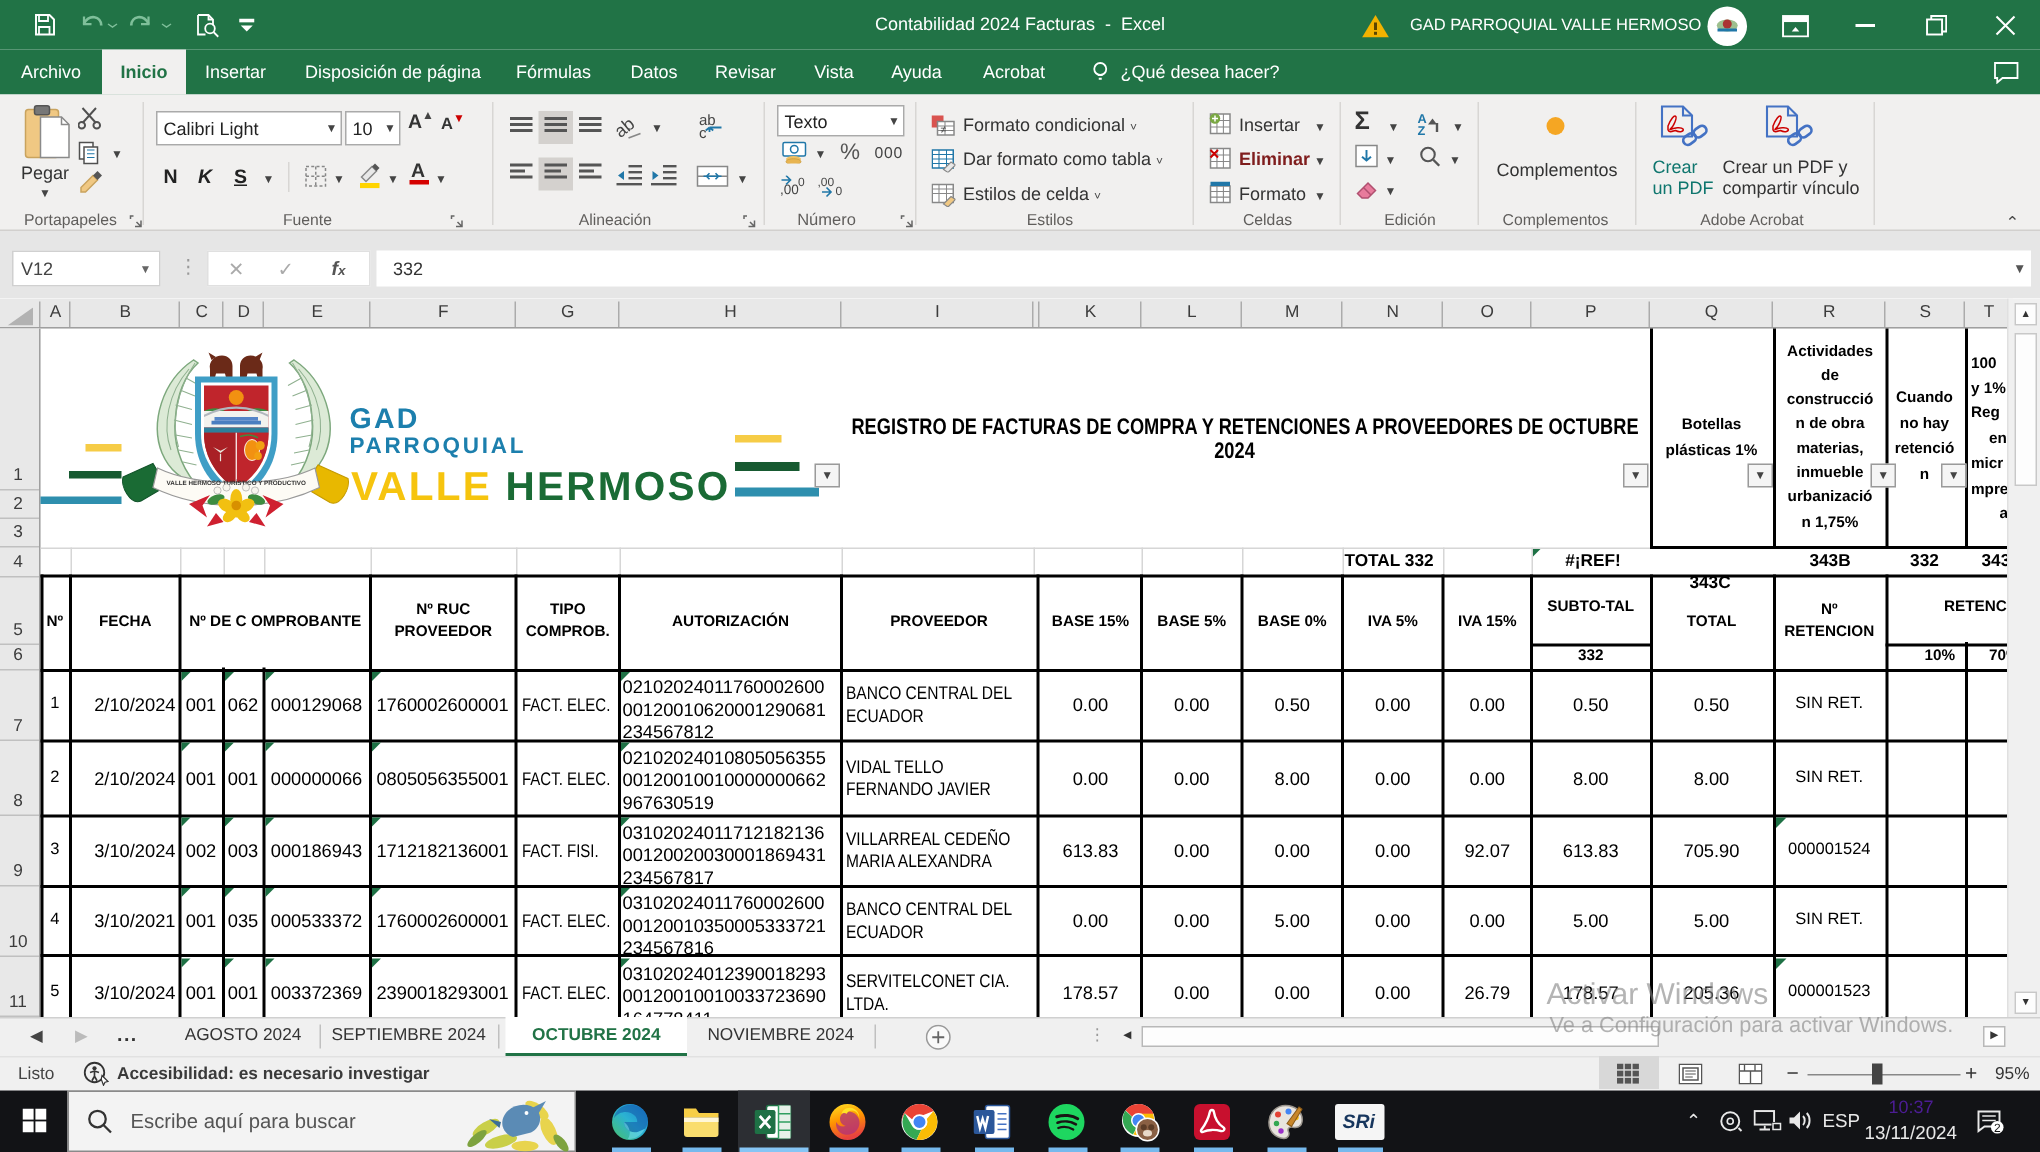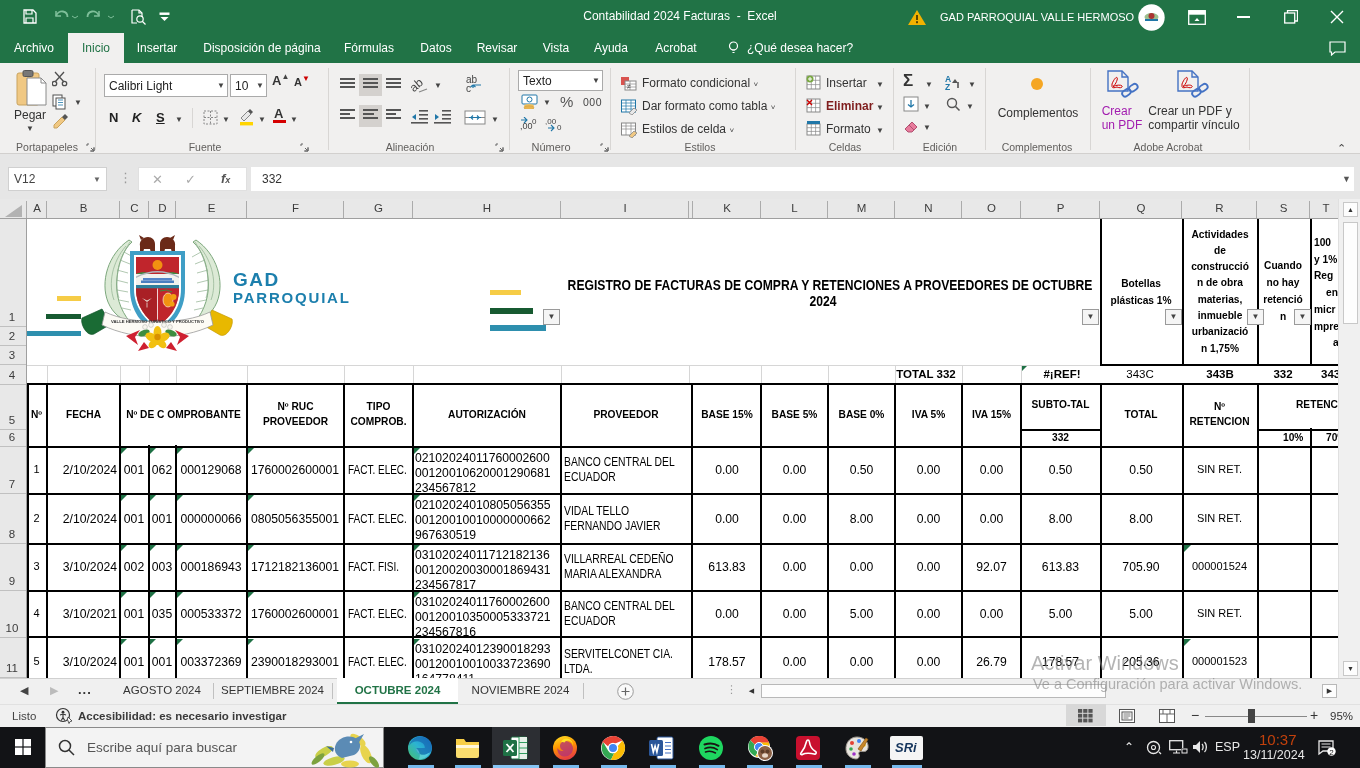--- a/index.html
+++ b/index.html
@@ -61,21 +61,21 @@
 <svg class="ab" style="left:1284px;top:10px;" width="14" height="14" viewBox="0 0 14 14">
 <rect x="0.7" y="3" width="10" height="10" fill="none" stroke="#fff" stroke-width="1.3"></rect>
 <path d="M3.5 3V0.7h10V11h-2.5" fill="none" stroke="#fff" stroke-width="1.3"></path>
   </svg>
 <svg class="ab" style="left:1330px;top:10px;" width="14" height="14" viewBox="0 0 14 14">
 <path d="M1 1l12 12M13 1L1 13" stroke="#fff" stroke-width="1.4"></path>
   </svg>
 <div class="ab" style="left:0;top:33px;width:1360px;height:30px;background:#217346;"></div>
 <div class="ab" style="left:68px;top:33px;width:56px;height:30px;background:#f1f0ef;"></div>
 <div class="ct" style="left:34px;top:41px;color:#fff;font-size:12px;font-weight:normal;">Archivo</div>
-<div class="ct" style="left:96px;top:41px;color:#217346;font-size:12px;font-weight:normal;">Inicio</div>
+<div class="ct" style="left:96px;top:41px;color:#217346;font-size:12px;font-weight:bold;">Inicio</div>
 <div class="ct" style="left:157px;top:41px;color:#fff;font-size:12px;font-weight:normal;">Insertar</div>
 <div class="ct" style="left:262px;top:41px;color:#fff;font-size:12px;font-weight:normal;">Disposición de página</div>
 <div class="ct" style="left:369px;top:41px;color:#fff;font-size:12px;font-weight:normal;">Fórmulas</div>
 <div class="ct" style="left:436px;top:41px;color:#fff;font-size:12px;font-weight:normal;">Datos</div>
 <div class="ct" style="left:497px;top:41px;color:#fff;font-size:12px;font-weight:normal;">Revisar</div>
 <div class="ct" style="left:556px;top:41px;color:#fff;font-size:12px;font-weight:normal;">Vista</div>
 <div class="ct" style="left:611px;top:41px;color:#fff;font-size:12px;font-weight:normal;">Ayuda</div>
 <div class="ct" style="left:676px;top:41px;color:#fff;font-size:12px;font-weight:normal;">Acrobat</div>
 <svg class="ab" style="left:727px;top:40px;" width="13" height="16" viewBox="0 0 13 16">
 <circle cx="6.5" cy="6" r="4" fill="none" stroke="#fff" stroke-width="1.2"></circle>
@@ -323,21 +323,21 @@
   </svg>
 <svg class="ab" style="left:1172px;top:70px;" width="40" height="34" viewBox="0 0 40 34">
 <path d="M6 1h14l6 6v14H6z" fill="none" stroke="#4472c4" stroke-width="1.4"></path>
     <path d="M20 1v6h6" fill="none" stroke="#4472c4" stroke-width="1.4"></path>
 <path d="M10 14c2-5 4-7 5-6.5 1.2.6-1 7-4 9 3-1.5 8-2 9-.5s-2 2.5-5 1c-2.5.7-4.5 1.5-5-.5z" fill="none" stroke="#c00" stroke-width="1"></path>
 <g stroke="#4472c4" stroke-width="1.8" fill="none">
 <rect x="20" y="20" width="9" height="6" rx="3" transform="rotate(-35 24 23)"></rect>
 <rect x="27" y="15" width="9" height="6" rx="3" transform="rotate(-35 31 18)"></rect>
 </g>
   </svg>
-<div class="ct" style="left:1122px;top:104px;color:#a21caf;font-size:12px;">Crear<br>un PDF</div>
+<div class="ct" style="left:1122px;top:104px;color:#0f766e;font-size:12px;">Crear<br>un PDF</div>
 <div class="ct" style="left:1194px;top:104px;color:#333;font-size:12px;">Crear un PDF y<br>compartir vínculo</div>
 <div class="ab" style="left:0;top:153px;width:1360px;height:1px;background:#d2d0ce;"></div>
 <div class="ab" style="left:0;top:154px;width:1360px;height:45px;background:#e6e6e6;"></div>
 <div class="ab" style="left:8px;top:167px;width:99px;height:24px;background:#fff;border:1px solid #d0d0d0;box-sizing:border-box;"></div>
 <div class="t" style="left:14px;top:172px;color:#444;font-size:12px;">V12</div>
 <div class="t" style="left:93px;top:175px;color:#666;font-size:8px;">▼</div>
 <div class="t" style="left:119px;top:170px;color:#999;font-size:13px;letter-spacing:0;">⋮</div>
 <div class="ab" style="left:138px;top:167px;width:109px;height:24px;background:#fff;border:1px solid #e0e0e0;box-sizing:border-box;"></div>
 <div class="t" style="left:152px;top:172px;color:#aaa;font-size:13px;">✕</div>
 <div class="t" style="left:185px;top:172px;color:#aaa;font-size:13px;">✓</div>
@@ -501,20 +501,21 @@
         <ellipse cx="77.5" cy="107" rx="7" ry="4"></ellipse>
 <ellipse cx="71" cy="103" rx="6" ry="4" transform="rotate(30 71 103)"></ellipse>
         <ellipse cx="84" cy="103" rx="6" ry="4" transform="rotate(-30 84 103)"></ellipse>
 <ellipse cx="73" cy="110" rx="5" ry="3.5" transform="rotate(-40 73 110)"></ellipse>
         <ellipse cx="82" cy="110" rx="5" ry="3.5" transform="rotate(40 82 110)"></ellipse>
 </g>
 <circle cx="77.5" cy="103" r="3.2" fill="#d89000"></circle>
 </svg>
 <div class="t" style="left:233px;top:70px;color:#1c7fad;font-size:19px;font-weight:bold;letter-spacing:1.5px;">GAD</div>
 <div class="t" style="left:233px;top:90px;color:#1c7fad;font-size:15px;font-weight:bold;letter-spacing:1.8px;">PARROQUIAL</div>
+<div class="t" style="left:234px;top:110px;font-size:27px;font-weight:bold;letter-spacing:1.5px;"><span style="color:#f6c40e;">VALLE</span> <span style="color:#1a6b35;">HERMOSO</span></div>
 <div class="ct" style="left:830px;top:77px;color:#000;font-size:15px;font-weight:bold;transform:translateX(-50%) scaleX(0.81);transform-origin:center;">REGISTRO DE FACTURAS DE COMPRA Y RETENCIONES A PROVEEDORES DE OCTUBRE</div>
 <div class="ct" style="left:823px;top:93px;color:#000;font-size:15px;font-weight:bold;transform:translateX(-50%) scaleX(0.81);">2024</div>
 <div class="ab" style="left:1100px;top:20px;width:2px;height:146px;background:#000;"></div>
 <div class="ab" style="left:1182px;top:20px;width:2px;height:146px;background:#000;"></div>
 <div class="ab" style="left:1257px;top:20px;width:2px;height:146px;background:#000;"></div>
 <div class="ab" style="left:1310px;top:20px;width:2px;height:146px;background:#000;"></div>
 <div class="ab" style="left:1100px;top:165px;width:242px;height:2px;background:#000;"></div>
 <div class="ct" style="left:1141px;top:79px;color:#000;font-size:10.2px;font-weight:bold;">Botellas</div>
 <div class="ct" style="left:1141px;top:95.5px;color:#000;font-size:10.2px;font-weight:bold;">plásticas 1%</div>
 <div class="ct" style="left:1220px;top:29.5px;color:#000;font-size:10.2px;font-weight:bold;">Actividades</div>
@@ -536,21 +537,21 @@
 <div class="t" style="left:1314px;top:104.8px;color:#000;font-size:10.2px;font-weight:bold;">micr</div>
 <div class="t" style="left:1314px;top:121.5px;color:#000;font-size:10.2px;font-weight:bold;">mpre</div>
 <div class="t" style="left:1333px;top:138.2px;color:#000;font-size:10.2px;font-weight:bold;">a</div>
 <div class="dd" style="left:543px;top:110px;">▼</div>
 <div class="dd" style="left:1082px;top:110px;">▼</div>
 <div class="dd" style="left:1165px;top:110px;">▼</div>
 <div class="dd" style="left:1247px;top:110px;">▼</div>
 <div class="dd" style="left:1294px;top:110px;">▼</div>
 <div class="ct" style="left:926px;top:169px;color:#000;font-size:11.5px;font-weight:bold;">TOTAL 332</div>
 <div class="ct" style="left:1062px;top:169px;color:#000;font-size:11.5px;font-weight:bold;">#¡REF!</div>
-<div class="ct" style="left:1140px;top:169px;color:#000;font-size:11.5px;font-weight:normal;">343C</div>
+<div class="ct" style="left:1140px;top:184px;color:#000;font-size:11.5px;font-weight:bold;">343C</div>
 <div class="ct" style="left:1220px;top:169px;color:#000;font-size:11.5px;font-weight:bold;">343B</div>
 <div class="ct" style="left:1283px;top:169px;color:#000;font-size:11.5px;font-weight:bold;">332</div>
 <div class="t" style="left:1321px;top:169px;color:#000;font-size:11.5px;font-weight:bold;">343</div>
 <div class="tri" style="left:1022px;top:167px;border-width:5px 5px 0 0;border-color:#1e7145 transparent transparent transparent;"></div>
 <div class="ab" style="left:27px;top:184px;width:1315px;height:2px;background:#000;"></div>
 <div class="ab" style="left:27px;top:247px;width:1315px;height:2px;background:#000;"></div>
 <div class="ab" style="left:27px;top:294px;width:1315px;height:2px;background:#000;"></div>
 <div class="ab" style="left:27px;top:344px;width:1315px;height:2px;background:#000;"></div>
 <div class="ab" style="left:27px;top:391px;width:1315px;height:2px;background:#000;"></div>
 <div class="ab" style="left:27px;top:437px;width:1315px;height:2px;background:#000;"></div>
@@ -937,19 +938,19 @@
 <rect x="0.7" y="0.7" width="13" height="9" fill="none" stroke="#e8e8e8" stroke-width="1.3"></rect>
 <path d="M4 13h7M7.5 10.5V13" stroke="#e8e8e8" stroke-width="1.2"></path>
 <rect x="12" y="8" width="7" height="7" fill="#121316"></rect>
     <rect x="13" y="9" width="5" height="4" fill="none" stroke="#e8e8e8" stroke-width="1"></rect>
   </svg>
 <svg class="ab" style="left:1192px;top:739px;" width="18" height="16" viewBox="0 0 18 16">
 <path d="M1 6h3l4-4v12l-4-4H1z" fill="#e8e8e8"></path>
 <path d="M10 5 C11.5 6.5 11.5 9.5 10 11M12.5 3 C15 5.5 15 10.5 12.5 13" stroke="#e8e8e8" stroke-width="1.3" fill="none"></path>
   </svg>
 <div class="t" style="left:1215px;top:740px;color:#e8e8e8;font-size:12.5px;">ESP</div>
-<div class="t" style="left:1259px;top:731px;color:#c2410c;font-size:15px;">10:37</div>
+<div class="t" style="left:1259px;top:731px;color:#4c1d95;font-size:12px;">10:37</div>
 <div class="t" style="left:1243px;top:748px;color:#e8e8e8;font-size:12.5px;">13/11/2024</div>
 <svg class="ab" style="left:1318px;top:739px;" width="18" height="17" viewBox="0 0 18 17">
 <path d="M1 2h14v10H5l-4 3z" fill="none" stroke="#e8e8e8" stroke-width="1.3"></path>
 <path d="M3.5 5h9M3.5 8h9" stroke="#e8e8e8" stroke-width="1"></path>
 <circle cx="13.5" cy="12.5" r="4.2" fill="#fff"></circle>
 <text x="13.5" y="15.5" font-size="8" fill="#111" text-anchor="middle" font-family="Liberation Sans">2</text>
   </svg>
 </body></html>

